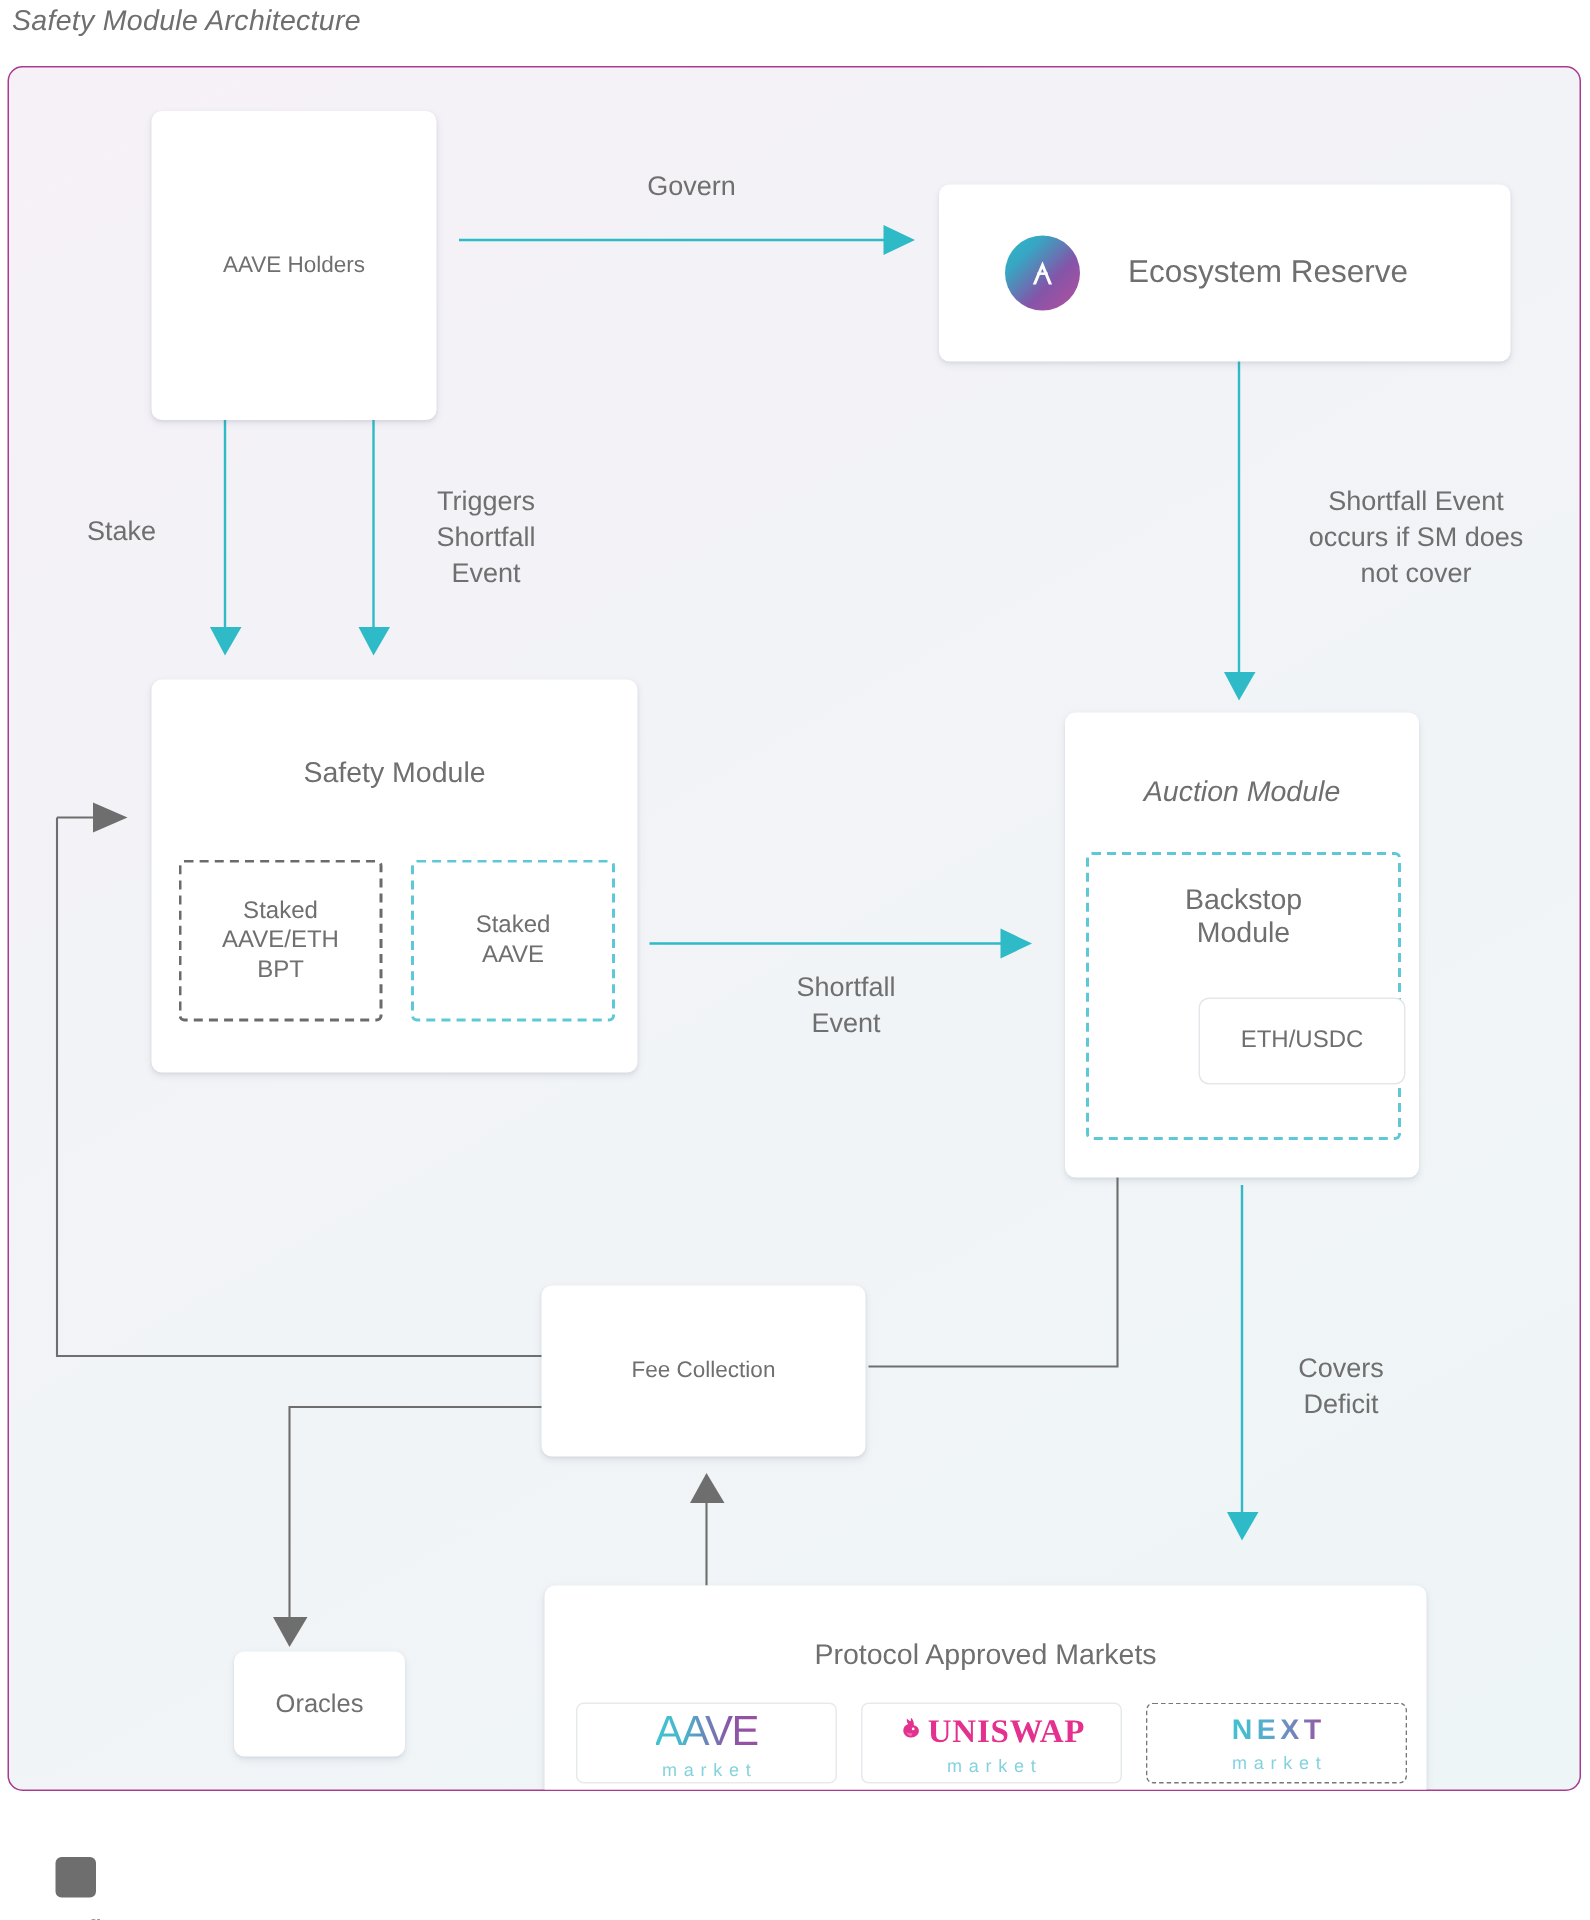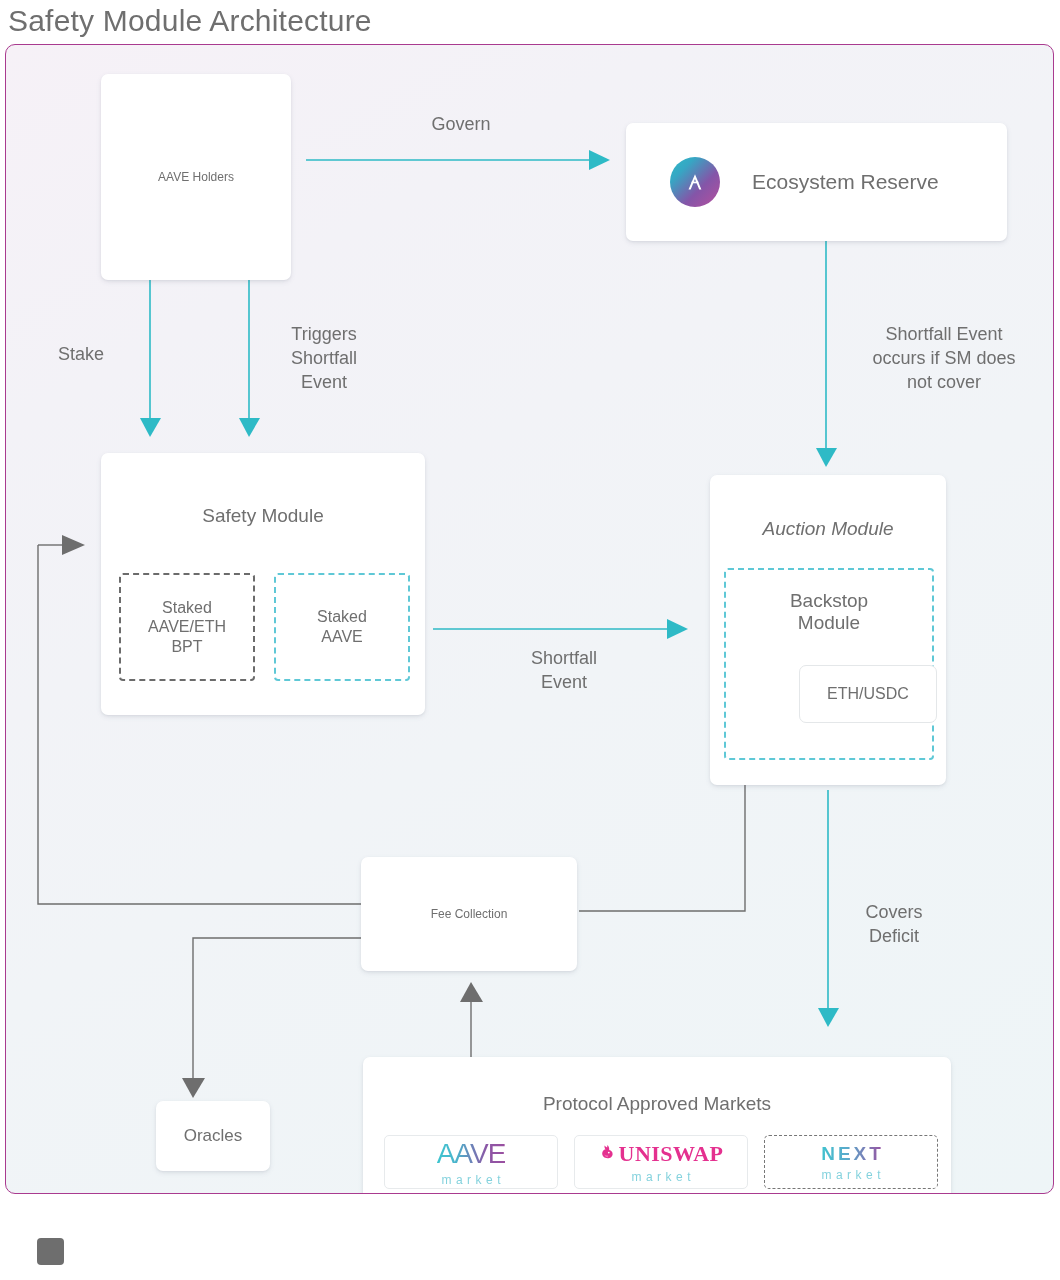--- a/index.html
+++ b/index.html
@@ -12,25 +12,26 @@
     position: relative;
     width: 1060px;
     height: 1280px;
     background: #ffffff;
     overflow: hidden;
   }
   #title {
     position: absolute;
     left: 8px;
     top: 4px;
-    font-size: 30px;
+    font-size: 19px;
     color: #6f6f6f;
     font-weight: 400;
     letter-spacing: 0.2px;
     white-space: nowrap;
+    font-style: italic;
   }
   #panel {
     position: absolute;
     left: 5px;
     top: 44px;
     width: 1049px;
     height: 1150px;
     box-sizing: border-box;
     border: 1.6px solid #a93a8f;
     border-radius: 10px;
@@ -49,21 +50,21 @@
     background: #ffffff;
     border-radius: 7px;
     box-shadow: 0 2px 5px rgba(90,100,120,0.13), 0 1px 2px rgba(90,100,120,0.08);
     box-sizing: border-box;
     display: flex;
     align-items: center;
     justify-content: center;
   }
   .card-label {
     color: #6f6f6f;
-    font-size: 12px;
+    font-size: 15px;
     text-align: center;
     line-height: 1.22;
   }
   .title-label {
     position: absolute;
     left: 0; right: 0;
     text-align: center;
     color: #6f6f6f;
     font-size: 19px;
   }

